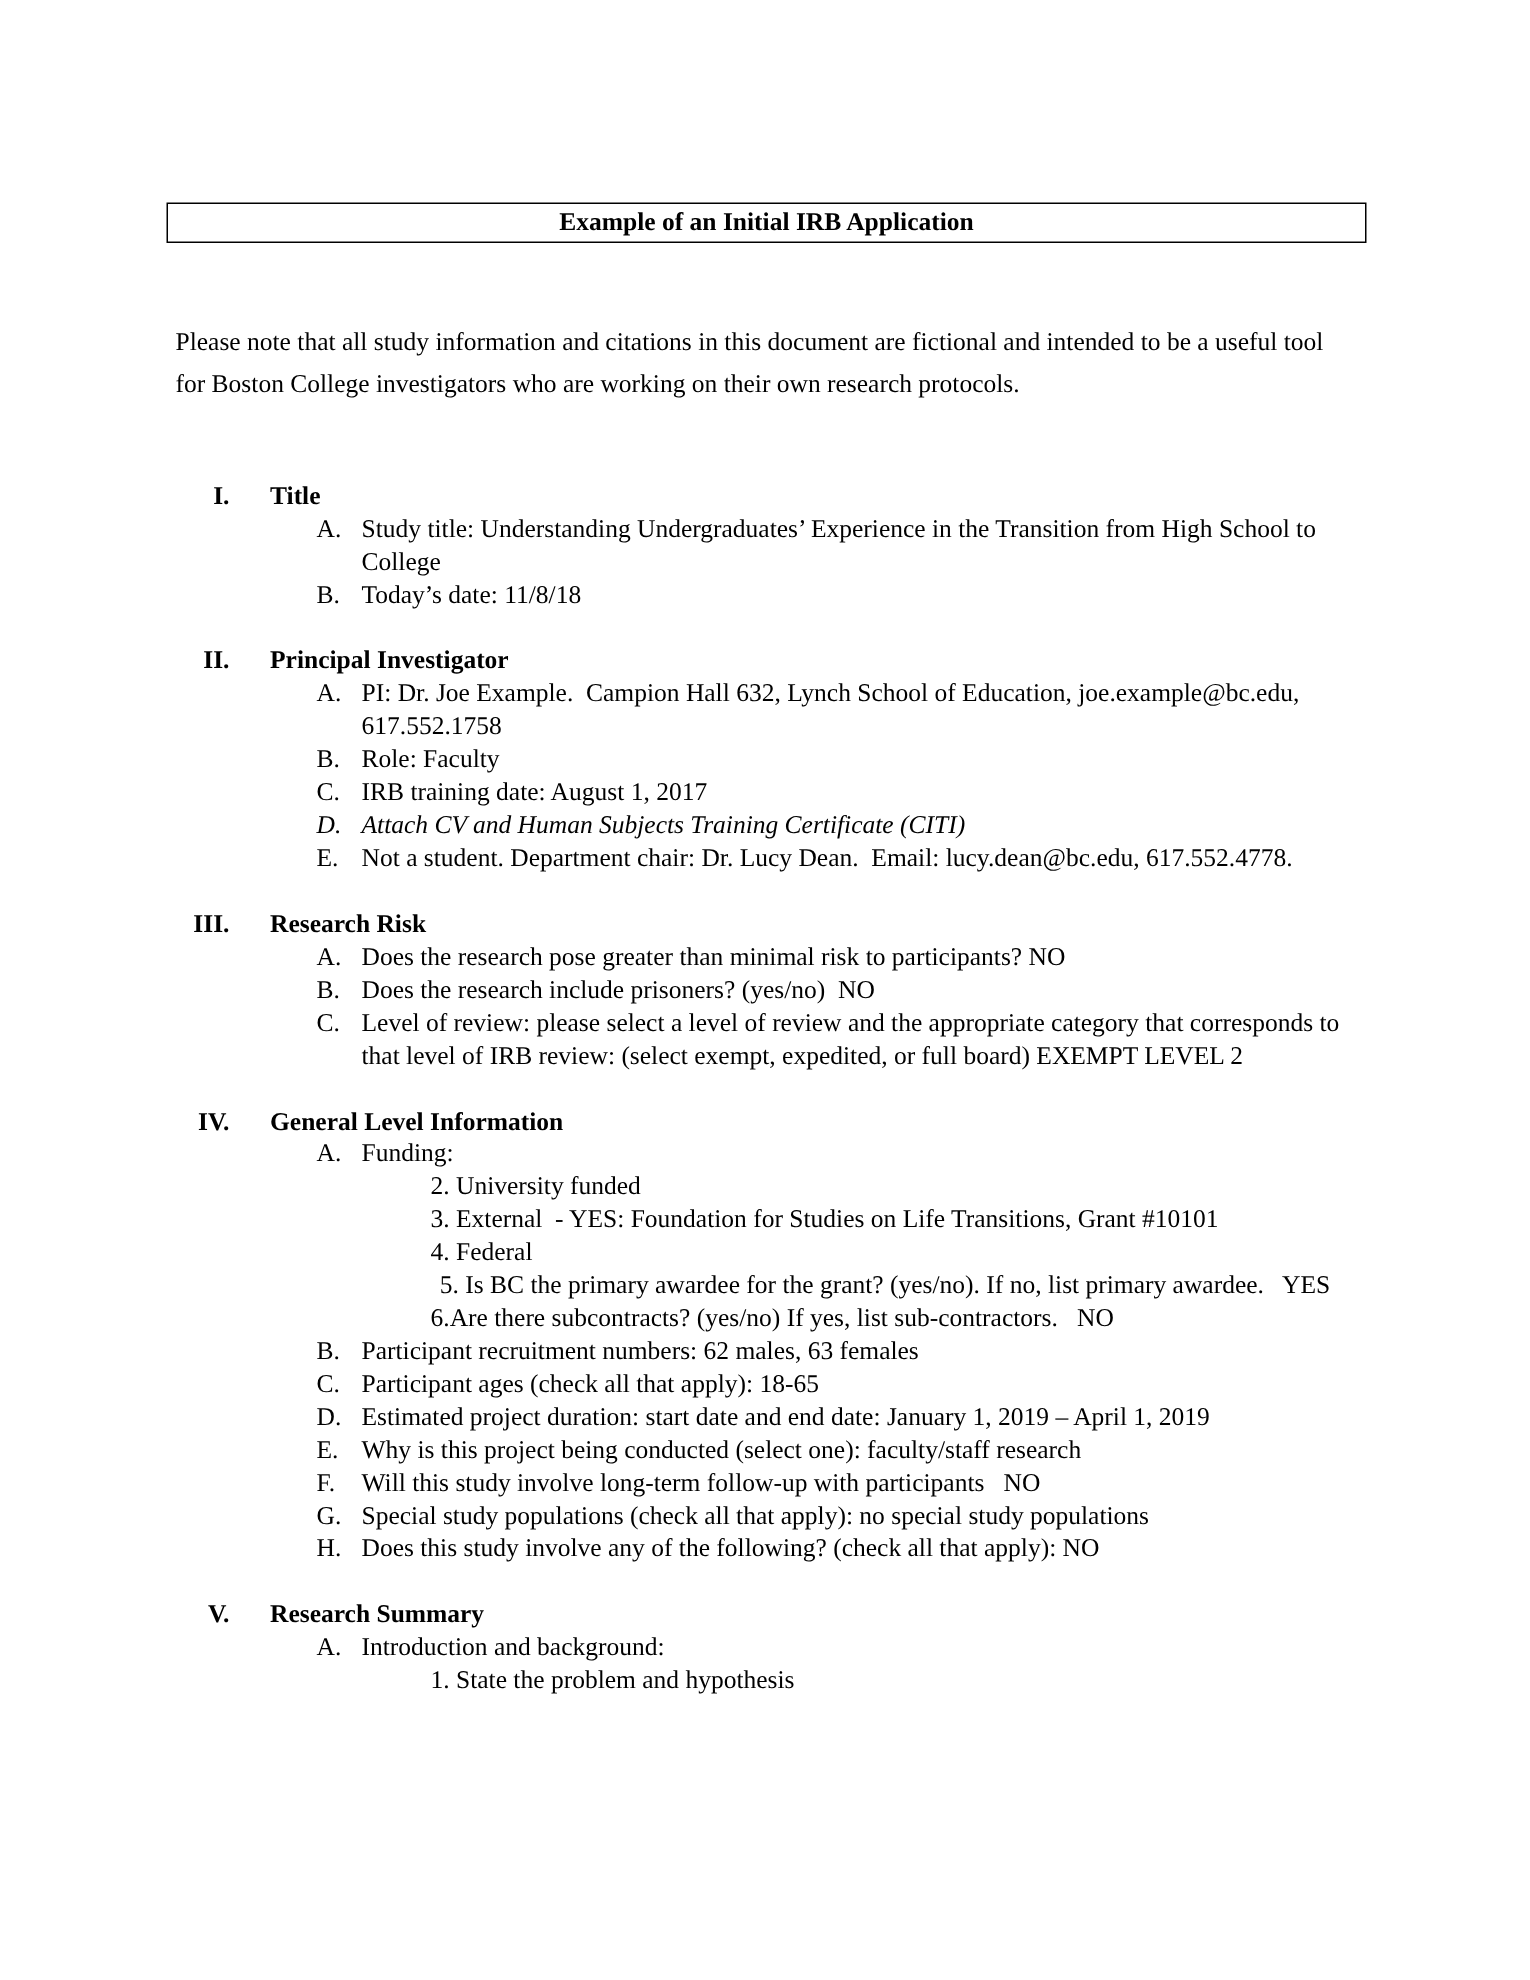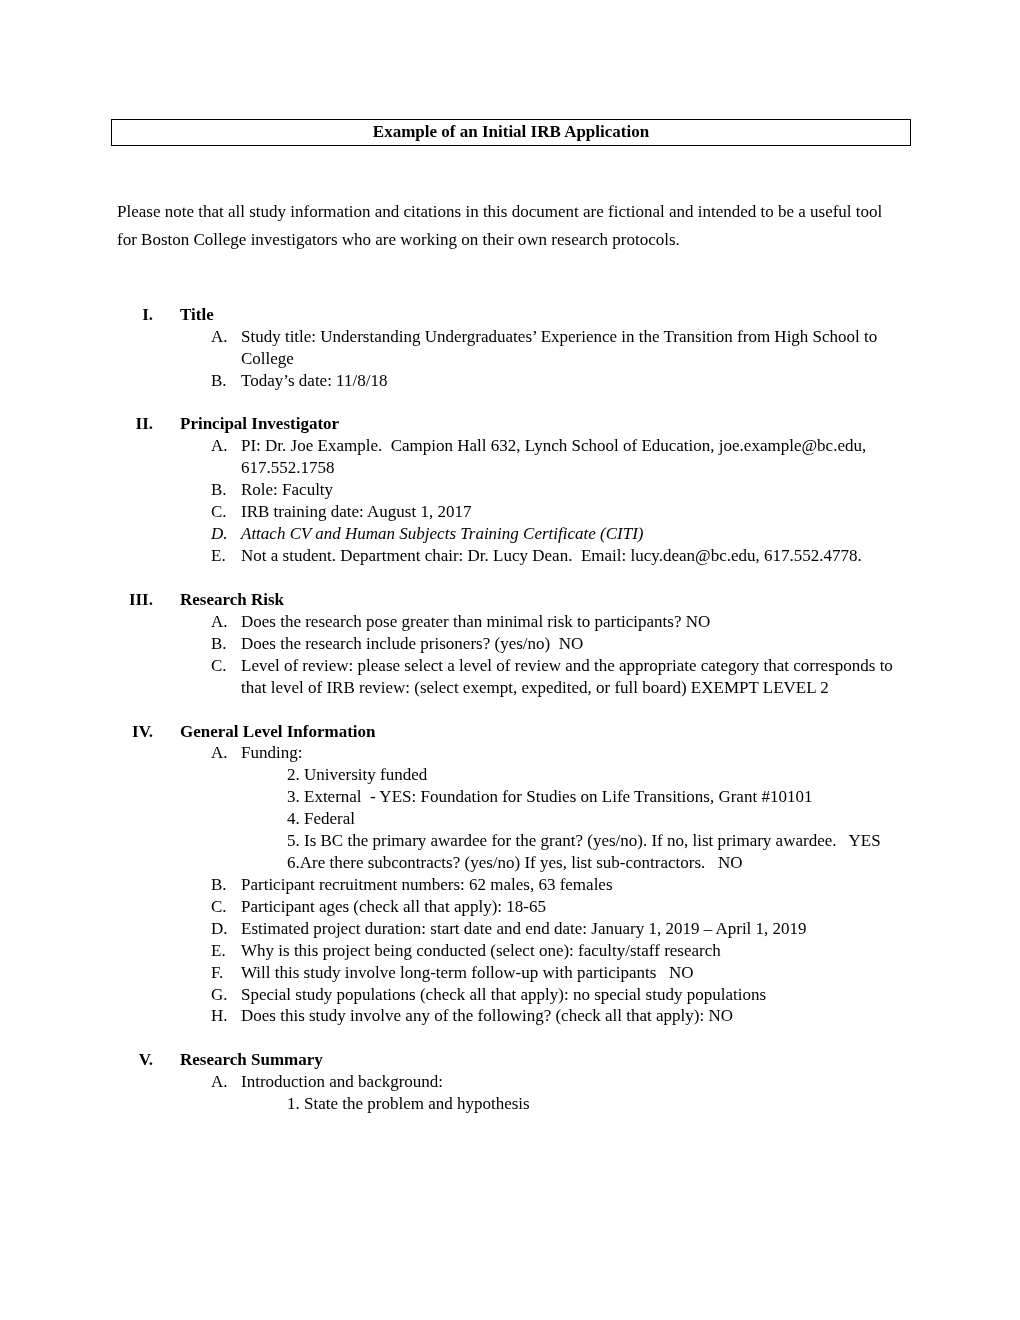--- a/index.html
+++ b/index.html
@@ -5,21 +5,21 @@
   html, body { margin: 0; padding: 0; }
   body {
     width: 1020px;
     height: 1320px;
     background: #ffffff;
     color: #000000;
     font-family: "Liberation Serif", "DejaVu Serif", serif;
     font-size: 17px;
     overflow: hidden;
   }
-  .doc { padding: 119px 0 0 111px; width: 800px; }
+  .doc { padding: 119px 0 0 111px; width: 800px; margin-top: 16px; }
 
   .title-box {
     box-sizing: border-box;
     width: 800px;
     border: 1px solid #000;
     text-align: center;
     font-weight: bold;
     padding: 2px 4px 3px;
   }
 
@@ -40,21 +40,21 @@
   .item { display: flex; margin-left: 100px; }
   .item-label { width: 30px; flex: none; }
   .item-text { flex: 1; max-width: 662px; white-space: pre-wrap; }
   .item.italic { font-style: italic; }
 
   .sub {
     margin-left: 176px;
     max-width: 592px;
     white-space: pre-wrap;
   }
-  .sub-hang { padding-left: 14px; text-indent: -14px; }
+  .sub-hang { padding-left: 14px; text-indent: -14px; text-align: center; }
 
   .email-link { color: #000; cursor: pointer; }
 </style>
 </head>
 <body>
 
 <div class="doc">
 
   <div class="title-box">
     <span>Example of an Initial IRB Application</span>

